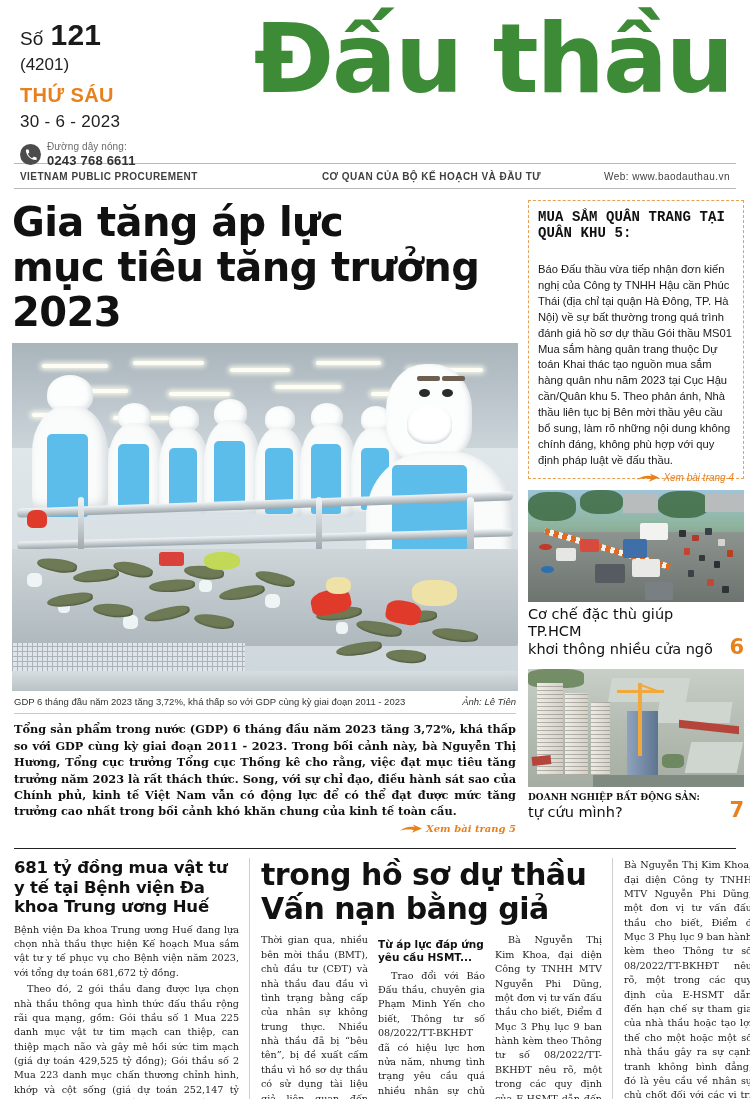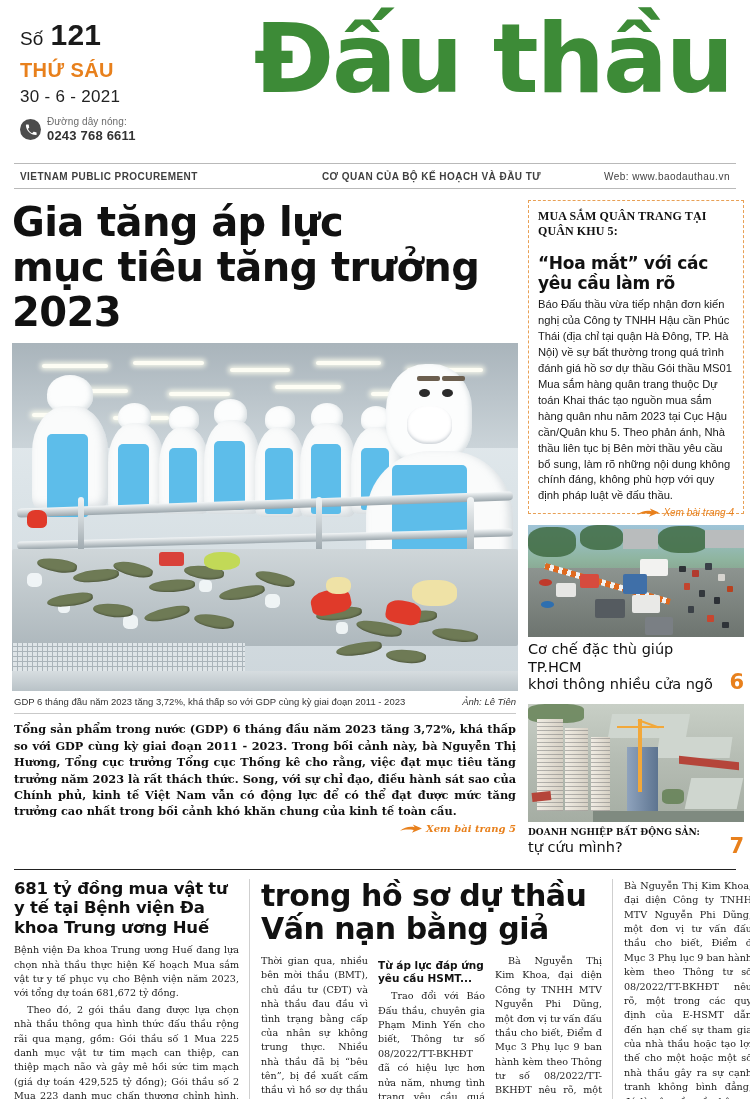--- a/index.html
+++ b/index.html
@@ -61,22 +61,22 @@
   .lead-text { font-family: "DejaVu Serif", serif; font-weight: 700; font-size: 11.3px;
                line-height: 1.45; text-align: justify; color: #111; padding: 0 2px; }
   .seemore { color: #e8801c; font-style: italic; font-size: 10px; white-space: nowrap;
              display: inline-flex; align-items: center; gap: 4px; float: right;
              margin-top: 2px; }
   .seemore svg { width: 22px; height: 10px; }
   .arrow-f { fill: #e8801c; }
 
   
   .dash-box { border: 1px dashed #e8a055; padding: 8px 9px 9px 9px; }
-  .kicker { font-family: Liberation Serif, serif; font-weight: 700; font-size: 12px;
-            letter-spacing: .1px; color: #111; margin-bottom: 15px; }
+  .kicker { font-family: Liberation Mono, monospace; font-weight: 700; font-size: 14px;
+            letter-spacing: .1px; color: #111; margin-bottom: 21px; }
   .side-head { font-family: "DejaVu Sans", sans-serif; font-weight: 700; font-size: 17px;
                line-height: 1.16; color: #111; margin-bottom: 4px; letter-spacing: -.3px; }
   .side-body { font-size: 11.2px; line-height: 1.42; color: #1a1a1a; text-align: left; }
   .side-photo { width: 100%; height: 112px; overflow: hidden; background: #bcc5c9;
                 position: relative; margin-top: 11px; }
   .side-photo2 { height: 118px; }
   .side-cap { font-family: "DejaVu Sans", sans-serif; font-weight: 400; font-size: 14.5px;
               line-height: 1.2; color: #111; margin-top: 4px; position: relative;
               padding-right: 16px; }
   .pagenum { position: absolute; right: 0; bottom: -2px; color: #e8801c;
@@ -151,22 +151,23 @@
 <body>
 
 <div class="page">
 
   <div class="masthead">
     <div class="mast-left">
       <div class="issue-line">
         <span class="lbl">Số</span>
         <span class="num">121</span>
       </div>
+      <div class="issue-sub">(4201)</div>
       <div class="weekday">THỨ SÁU</div>
-      <div class="datestr">30 - 6 - 2021</div>
+      <div class="datestr">30 - 6 - 2023</div>
       <div class="hotline">
         <span class="hot-ico">
           <svg viewBox="0 0 24 24">
               <path d="M6.6 10.8c1.7 3.4 4.2 5.9 7.6 7.6l2.5-2.5c.3-.3.8-.4 1.2-.3 1.3.4 2.7.7 4.1.7.7 0 1.2.5 1.2 1.2V21c0 .7-.5 1.2-1.2 1.2C10.9 22.2 1.8 13.1 1.8 2.2 1.8 1.5 2.3 1 3 1h3.5c.7 0 1.2.5 1.2 1.2 0 1.4.2 2.8.7 4.1.1.4 0 .9-.3 1.2l-2.5 2.5z"></path>
             </svg>
         </span>
         <span class="hot-txt">
           <span class="l1" style="display:block">Đường dây nóng:</span>
           <span class="l2" style="display:block">0243 768 6611</span>
         </span>
@@ -302,21 +303,20 @@
           </svg>
           <span>Xem bài trang 5</span>
         </span>
       </div>
     </div>
 
     <div class="col-side">
 
       <div class="dash-box">
         <div class="kicker">MUA SẮM QUÂN TRANG TẠI QUÂN KHU 5:</div>
-        <div class="side-head">“Hoa mắt” với các yêu cầu làm rõ</div>
         <div class="side-body">
           <span>Báo Đấu thầu vừa tiếp nhận đơn kiến nghị của Công ty TNHH Hậu cần Phúc Thái (địa chỉ tại quận Hà Đông, TP. Hà Nội) về sự bất thường trong quá trình đánh giá hồ sơ dự thầu Gói thầu MS01 Mua sắm hàng quân trang thuộc Dự toán Khai thác tạo nguồn mua sắm hàng quân nhu năm 2023 tại Cục Hậu cần/Quân khu 5. Theo phản ánh, Nhà thầu liên tục bị Bên mời thầu yêu cầu bổ sung, làm rõ những nội dung không chính đáng, không phù hợp với quy định pháp luật về đấu thầu.</span>
           <span class="seemore">
             <svg viewBox="0 0 24 10">
               <path class="arrow-f" d="M0 7 C5 3 10 2 16 3 L14 0 L24 4.5 L13 9 L15 6 C9 5 4 5.5 0 7 Z"></path>
             </svg>
             <span>Xem bài trang 4</span>
           </span>
         </div>
       </div>

